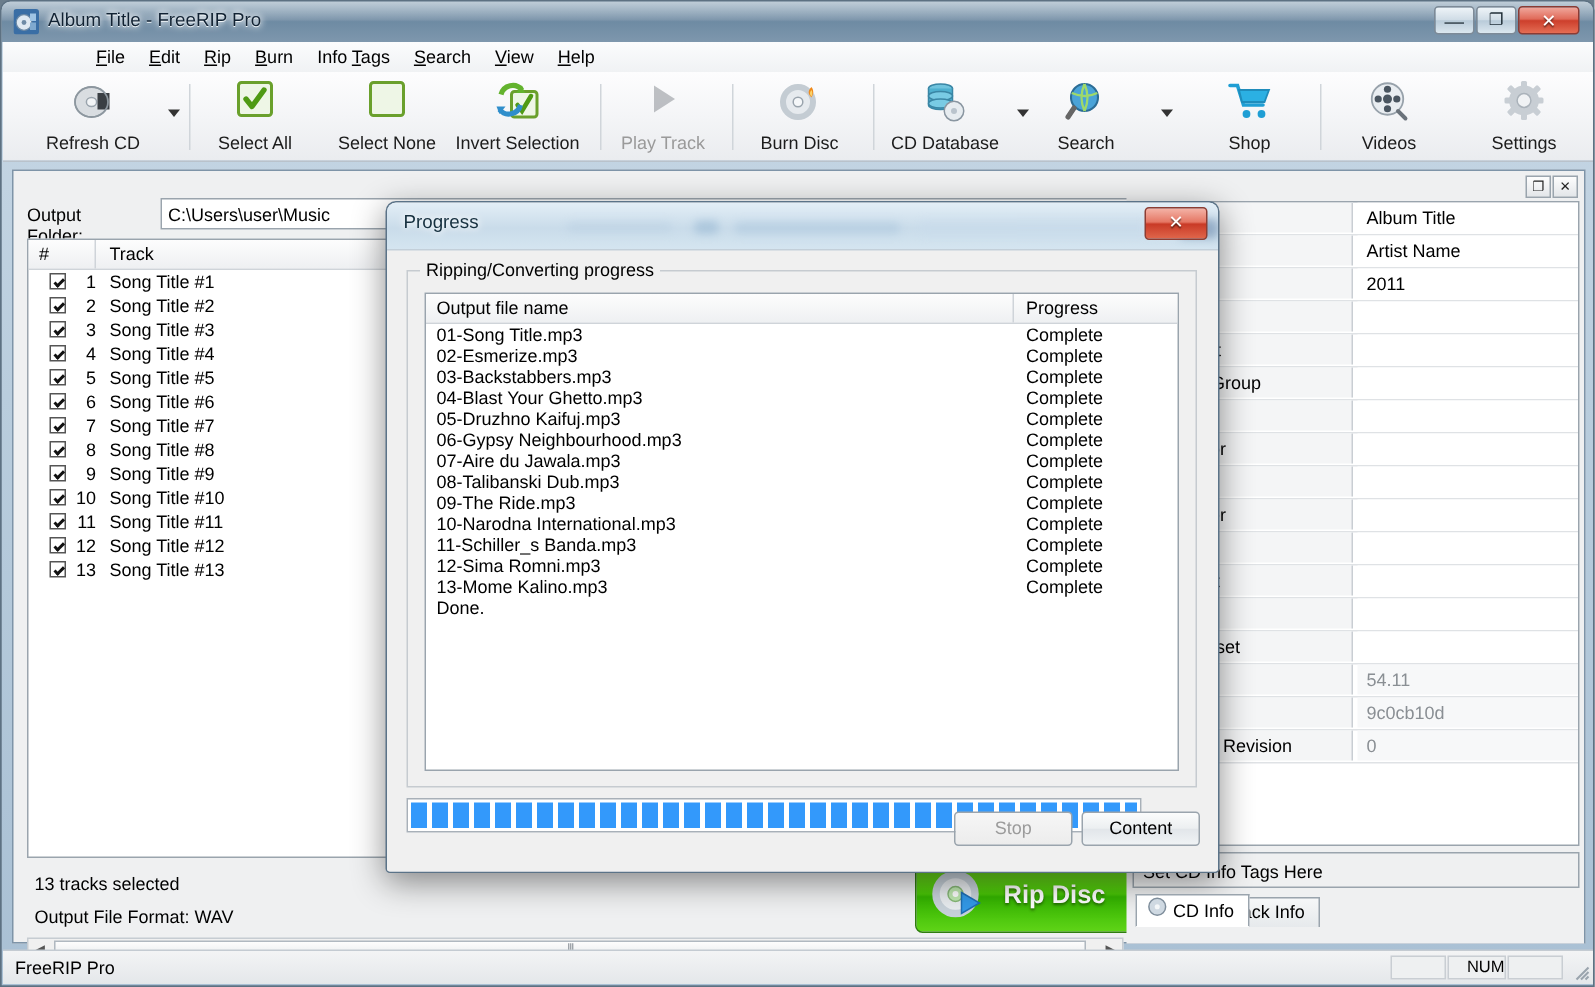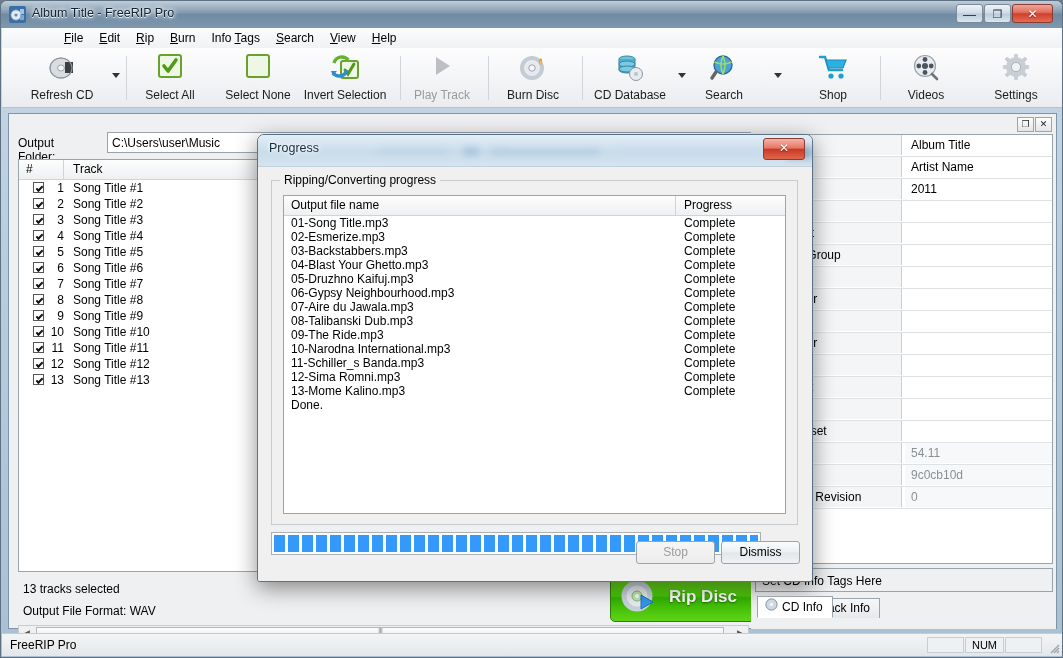--- a/index.html
+++ b/index.html
@@ -202,21 +202,21 @@
   
   #statusbar{
     position:absolute;left:1px;bottom:1px;width:1061px;height:22px;
     background:linear-gradient(180deg,#f3f4f5,#e4e7ea);
     border-top:1px solid #c4cbd2;
   }
   #status-text{position:absolute;left:8px;top:4px;font-size:12px;}
   .spanel{
     position:absolute;top:3px;height:16px;border:1px solid #c9ced3;
     background:#eef0f1;box-sizing:border-box;font-size:11px;
-    line-height:14px;text-align:center;
+    line-height:14px;text-align:right;
   }
   #grip{position:absolute;right:3px;bottom:2px;width:13px;height:13px;}
   
   #dialog{
     position:absolute;left:256px;top:114px;width:554px;height:446px;
     border:1px solid #5b7388;border-radius:7px 7px 3px 3px;
     background:#f0f0f0;
     box-shadow:0 6px 22px rgba(0,0,0,.45);
     overflow:hidden;
     margin-top:19px;
@@ -731,17 +731,17 @@
               </div>
             </div>
         </div>
       </div>
 
       <div id="pbar-wrap">
         <div id="pbar" style="width: calc(100% - 4px);"></div>
       </div>
 
       <div class="dbtn disabled" id="btn-stop">Stop</div>
-      <div class="dbtn" id="btn-dismiss">Dismiss</div>
+      <div class="dbtn" id="btn-dismiss">Content</div>
     </div>
   </div>
 
 </div>
 
 </body></html>

